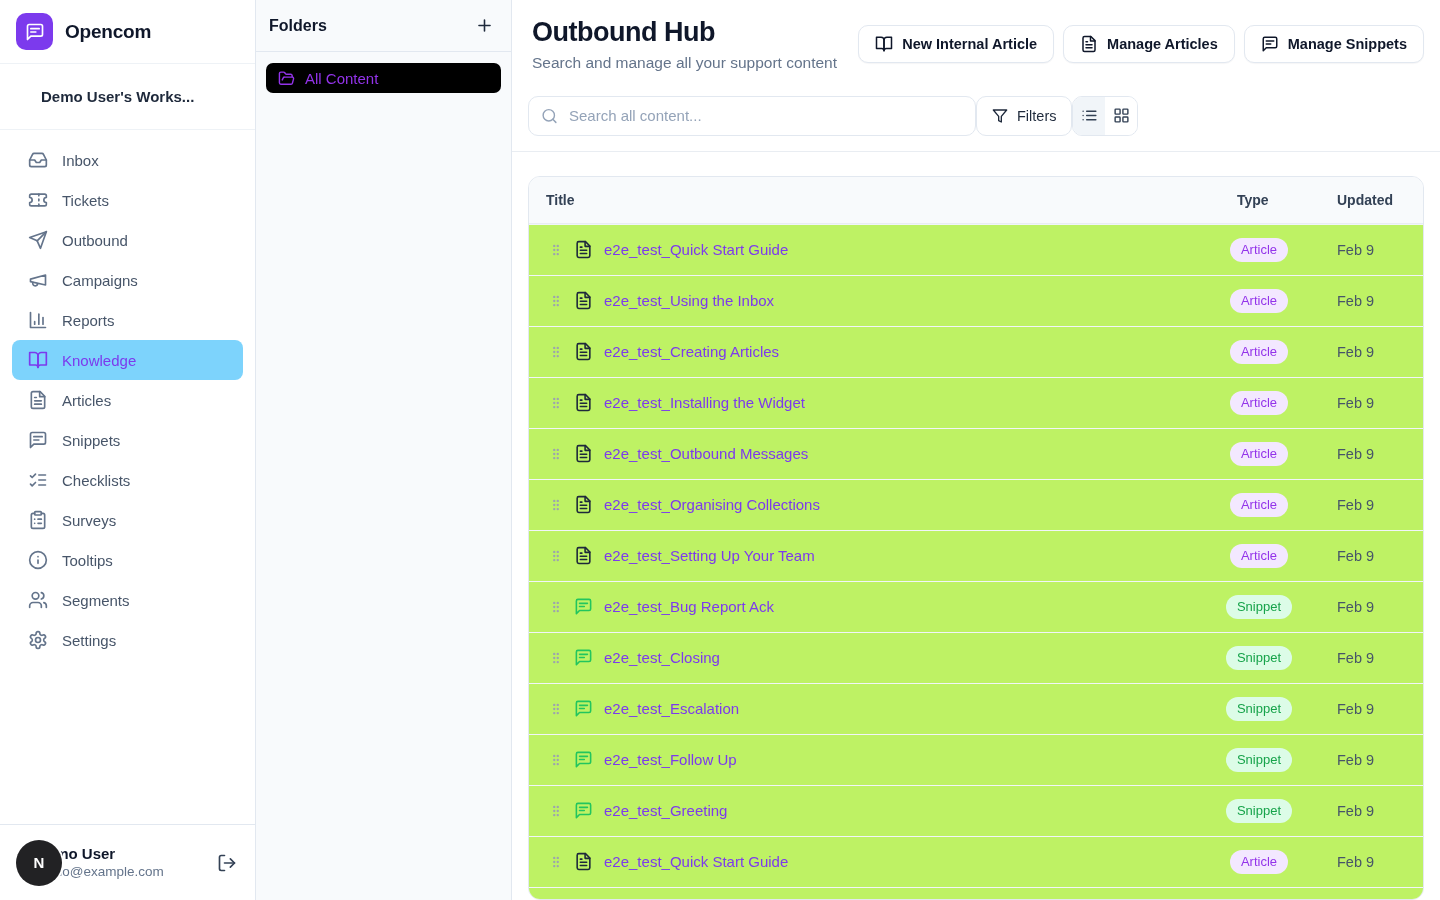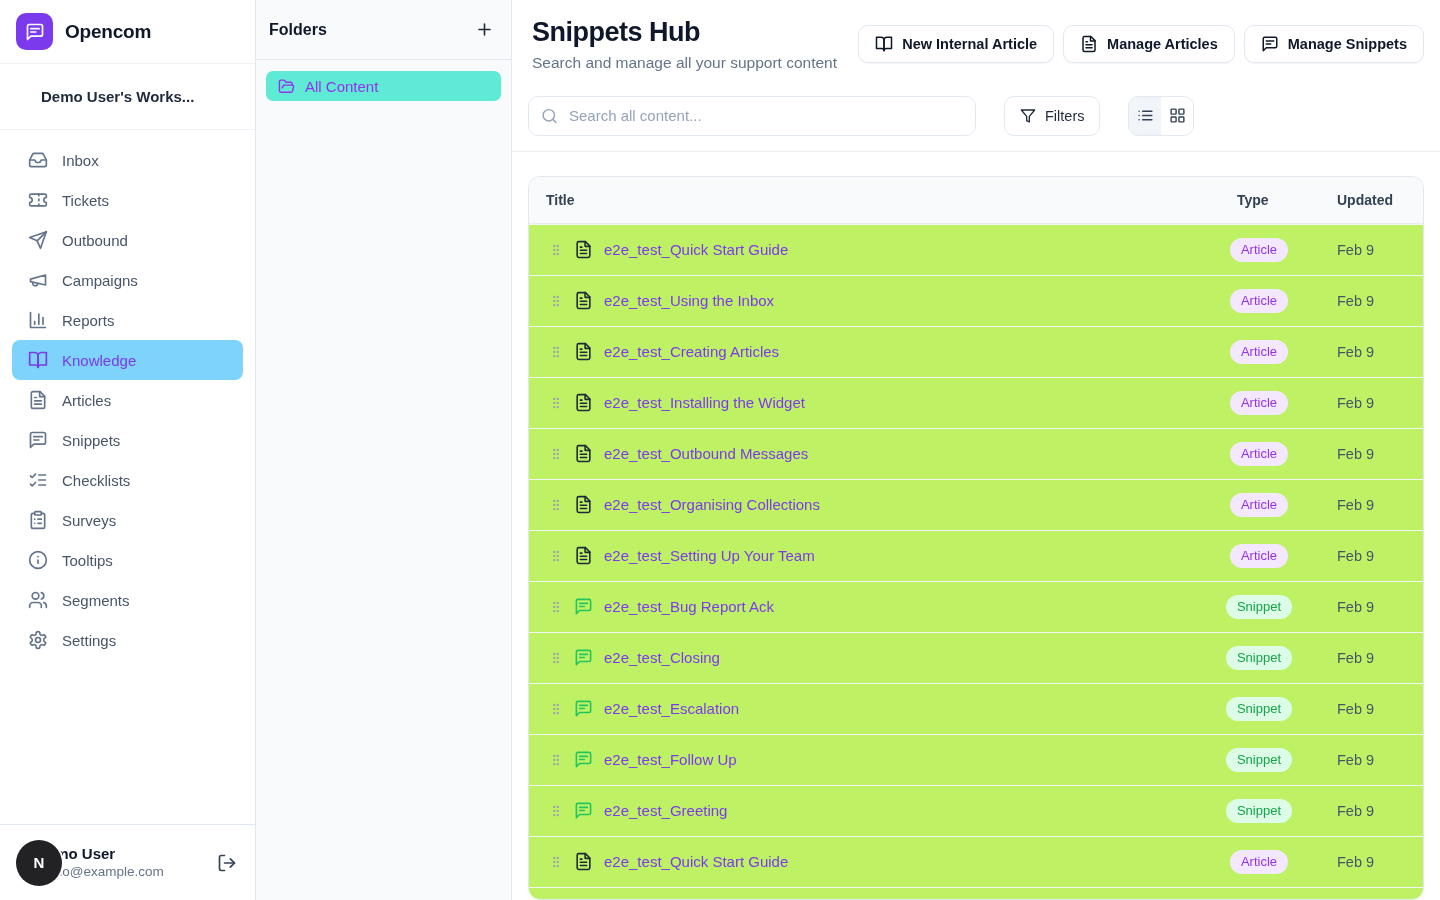--- a/index.html
+++ b/index.html
@@ -28,39 +28,39 @@
   .user-footer { flex:none; height:76px; border-top:1px solid #e2e8f0; position:relative; display:flex; align-items:center; padding:0 16px; }
   .avatar { position:absolute; left:16px; top:50%; transform:translateY(-50%); width:46px; height:46px; border-radius:50%; background:#222224; color:#fff; display:flex; align-items:center; justify-content:center; font-size:15px; font-weight:600; z-index:2; box-shadow:0 0 0 2px #fff; }
   .user-info { margin-left:20px; line-height:1.3; z-index:1; white-space:nowrap; }
   .user-name { font-size:15px; font-weight:700; color:#0f172a; }
   .user-email { font-size:13.5px; color:#64748b; }
   .logout-btn { margin-left:auto; color:#334155; cursor:pointer; background:none; border:none; padding:2px; z-index:3; }
   .logout-btn svg { width:20px; height:20px; }
 
   
   .folders { width:256px; flex:none; background:#f8fafc; border-right:1px solid #e2e8f0; display:flex; flex-direction:column; }
-  .folders-header { height:60px; flex:none; display:flex; align-items:center; justify-content:space-between; padding:0 13px; border-bottom:1px solid #e2e8f0; }
+  .folders-header { height:52px; flex:none; display:flex; align-items:center; justify-content:space-between; padding:0 13px; border-bottom:1px solid #e2e8f0; }
   .folders-title { font-size:16px; font-weight:700; color:#0f172a; }
   .plus-btn { width:28px; height:28px; display:flex; align-items:center; justify-content:center; background:none; border:none; cursor:pointer; color:#1e293b; }
   .plus-btn svg { width:19px; height:19px; }
   .folder-list { padding:11px 10px; }
   .folder-item { height:30px; display:flex; align-items:center; gap:10px; padding:0 12px; border-radius:7px; font-size:15px; font-weight:500; color:#9333ea; cursor:pointer; }
-  .folder-item.active { background:#5eead4; }
+  .folder-item.active { background:#000000; }
   .folder-item svg { width:17px; height:17px; flex:none; }
 
   
   .main { flex:1; min-width:0; display:flex; flex-direction:column; background:#fff; }
   .main-header { display:flex; align-items:flex-start; justify-content:space-between; padding:18px 16px 0 20px; }
   .page-title { font-size:27px; font-weight:800; letter-spacing:-.5px; line-height:1.1; color:#0f172a; }
   .page-subtitle { font-size:15.5px; color:#64748b; margin-top:6px; }
   .header-actions { display:flex; gap:9px; padding-top:7px; }
   .action-btn { height:38px; display:flex; align-items:center; gap:9px; padding:0 16px; background:#fff; border:1px solid #e2e8f0; border-radius:10px; font-family:inherit; font-size:14.5px; font-weight:600; color:#0f172a; cursor:pointer; box-shadow:0 1px 1px rgba(15,23,42,.04); }
   .action-btn svg { width:18px; height:18px; }
 
-  .toolbar { display:flex; align-items:center; gap:28px; padding:24px 16px 15px 16px; border-bottom:1px solid #e9edf2; }
+  .toolbar { display:flex; align-items:center; gap:0; padding:24px 16px 15px 16px; border-bottom:1px solid #e9edf2; }
   .search-box { position:relative; width:448px; }
   .search-input { width:100%; height:40px; border:1px solid #e2e8f0; border-radius:10px; background:#fff; padding:0 14px 0 40px; font-family:inherit; font-size:15px; color:#0f172a; outline:none; }
   .search-input::placeholder { color:#94a3b8; }
   .search-icon { position:absolute; left:13px; top:50%; transform:translateY(-50%); color:#94a3b8; pointer-events:none; }
   .search-icon svg { width:17px; height:17px; }
   .filters-btn { height:40px; display:flex; align-items:center; gap:9px; padding:0 15px; background:#fff; border:1px solid #e2e8f0; border-radius:10px; font-family:inherit; font-size:14.5px; font-weight:500; color:#1e293b; cursor:pointer; }
   .filters-btn svg { width:16px; height:16px; }
   .view-toggle { display:flex; height:40px; border:1px solid #e2e8f0; border-radius:10px; overflow:hidden; background:#fff; }
   .toggle-btn { width:32px; border:none; background:#fff; display:flex; align-items:center; justify-content:center; color:#334155; cursor:pointer; }
   .toggle-btn.active { background:#f1f5f9; }
@@ -308,21 +308,21 @@
           </svg>
         </span>
     <span class="folder-label">All Content</span>
   </div>
 </div>
 </aside>
 
 <main class="main">
   <div class="main-header">
     <div>
-      <div class="page-title">Snippets Hub</div>
+      <div class="page-title">Outbound Hub</div>
       <div class="page-subtitle">Search and manage all your support content</div>
     </div>
     <div class="header-actions" id="header-actions">
   <button class="action-btn">
     <span class="ab-icon">
             <svg viewBox="0 0 24 24" fill="none" stroke="currentColor" stroke-width="2" stroke-linecap="round" stroke-linejoin="round">
               <path d="M2 3h6a4 4 0 0 1 4 4v14a3 3 0 0 0-3-3H2z"></path>
               <path d="M22 3h-6a4 4 0 0 0-4 4v14a3 3 0 0 1 3-3h7z"></path>
             </svg>
           </span>

